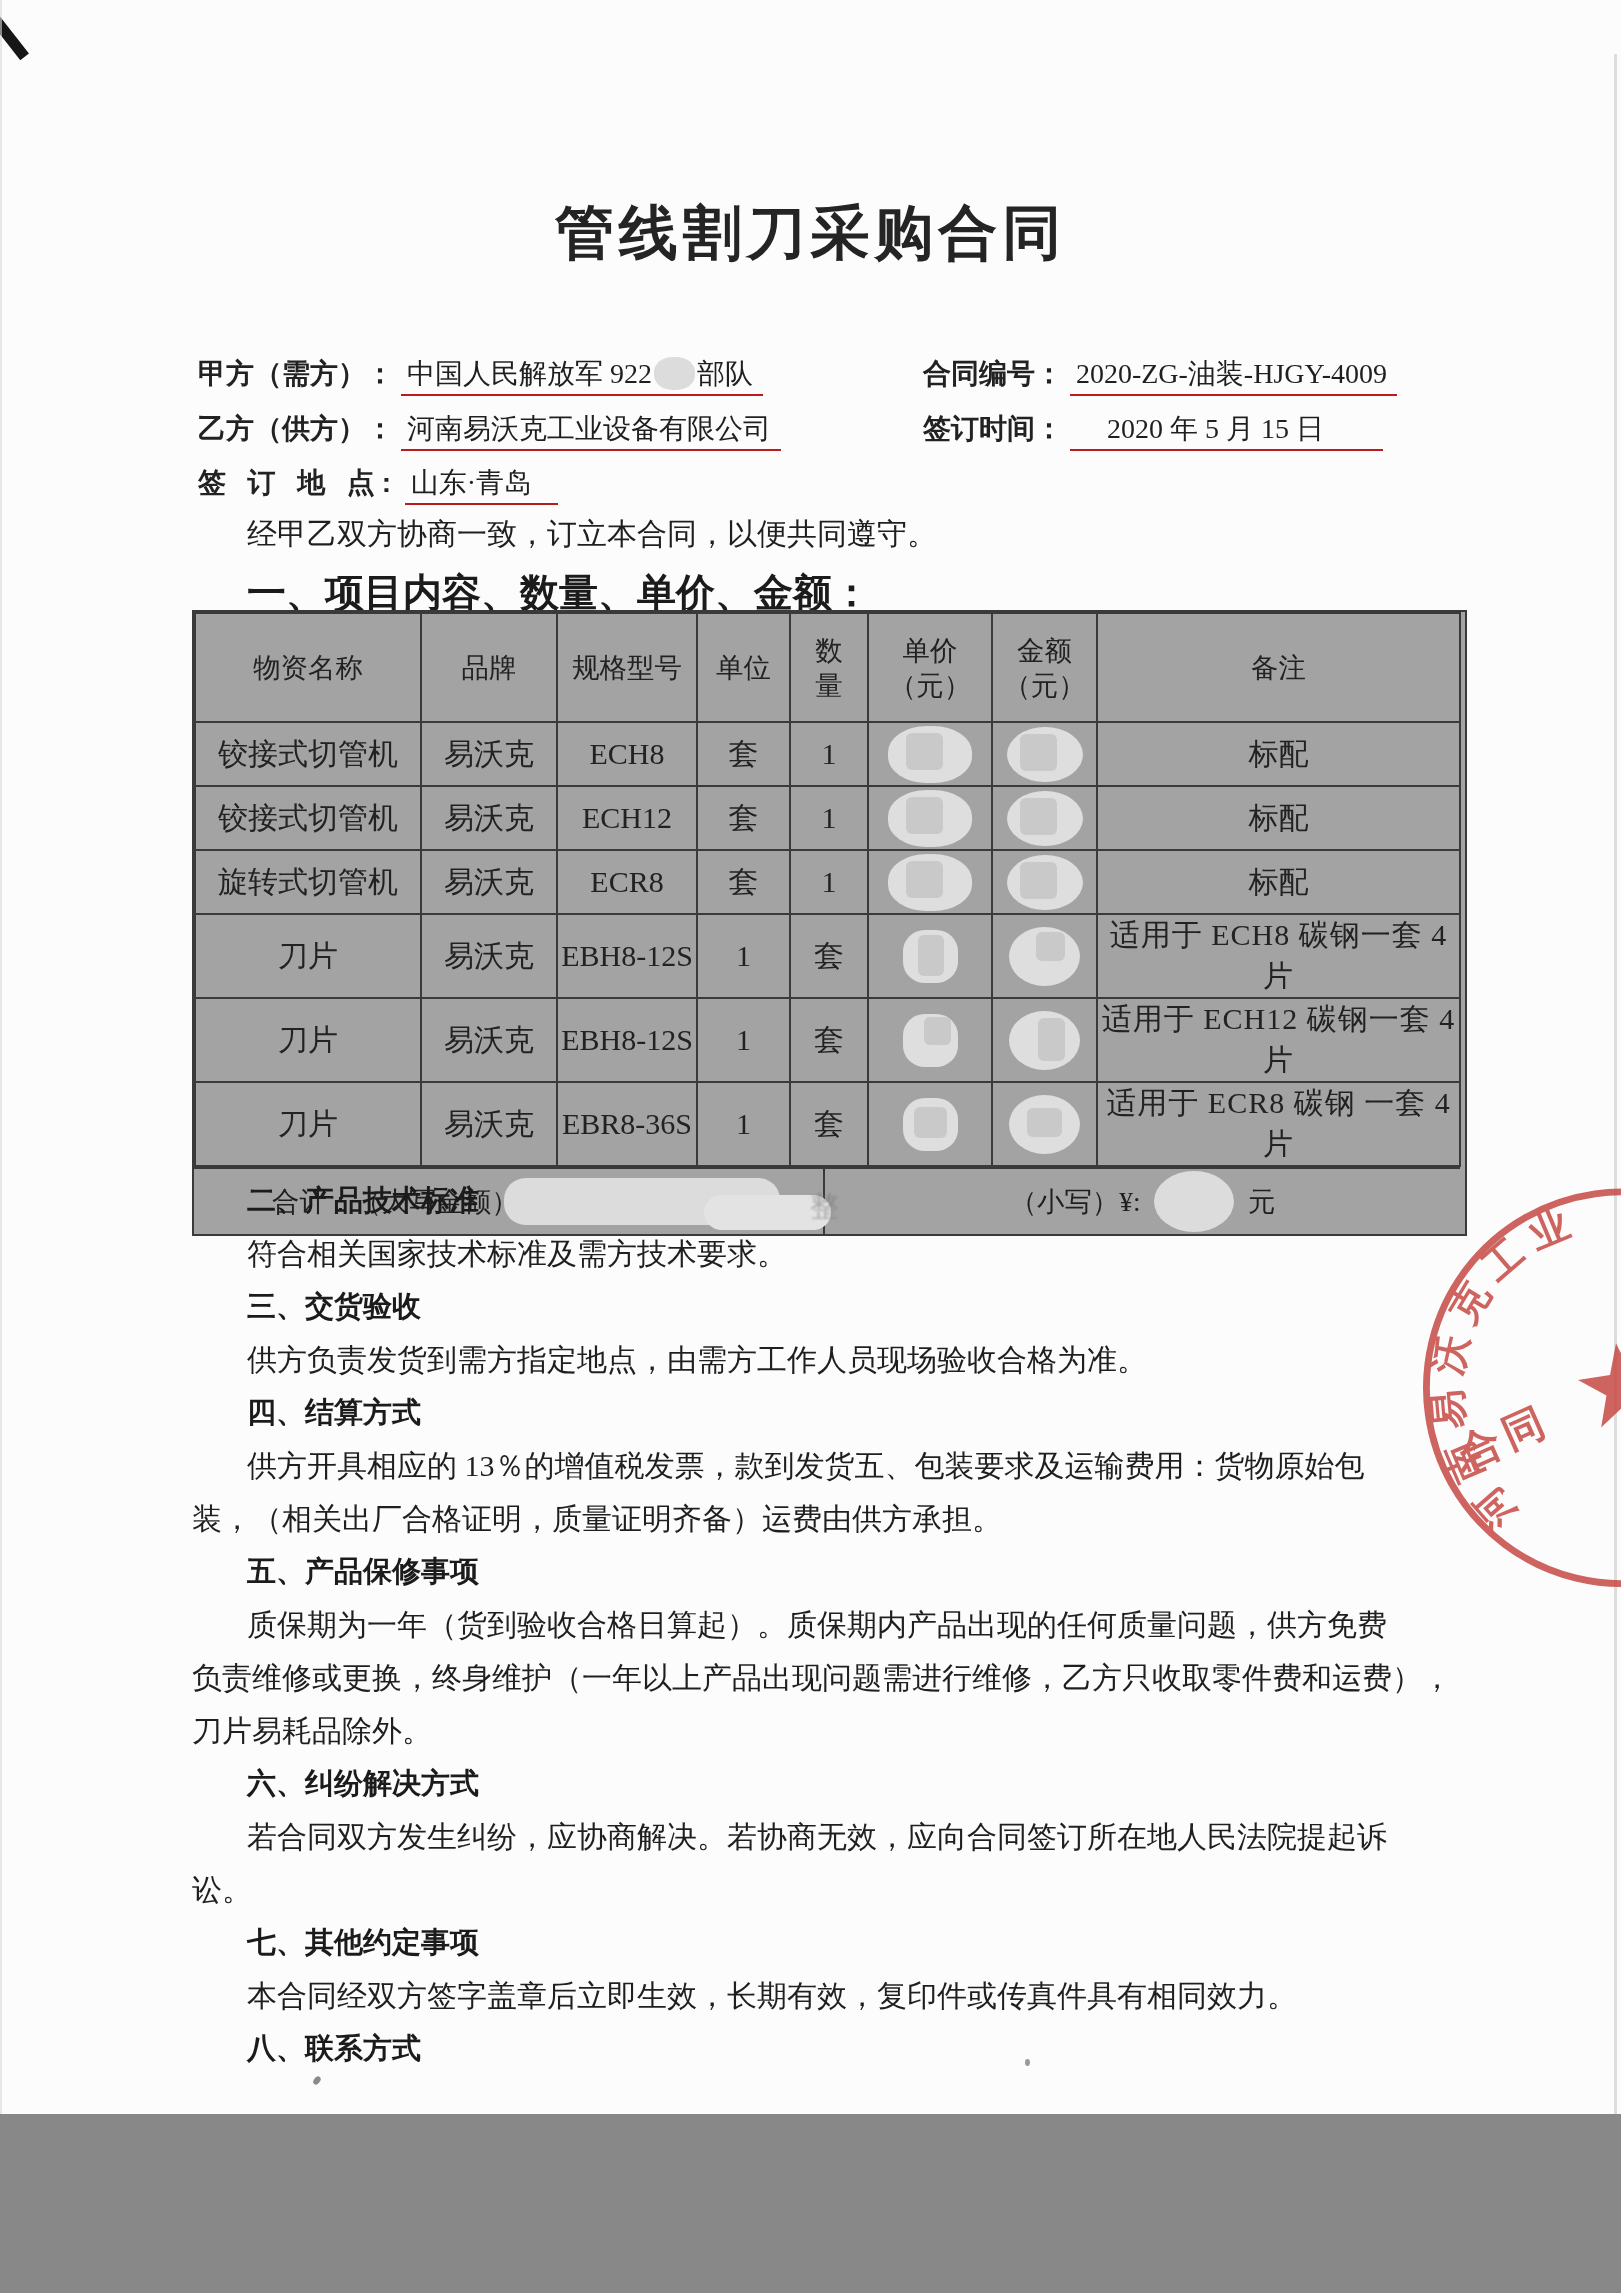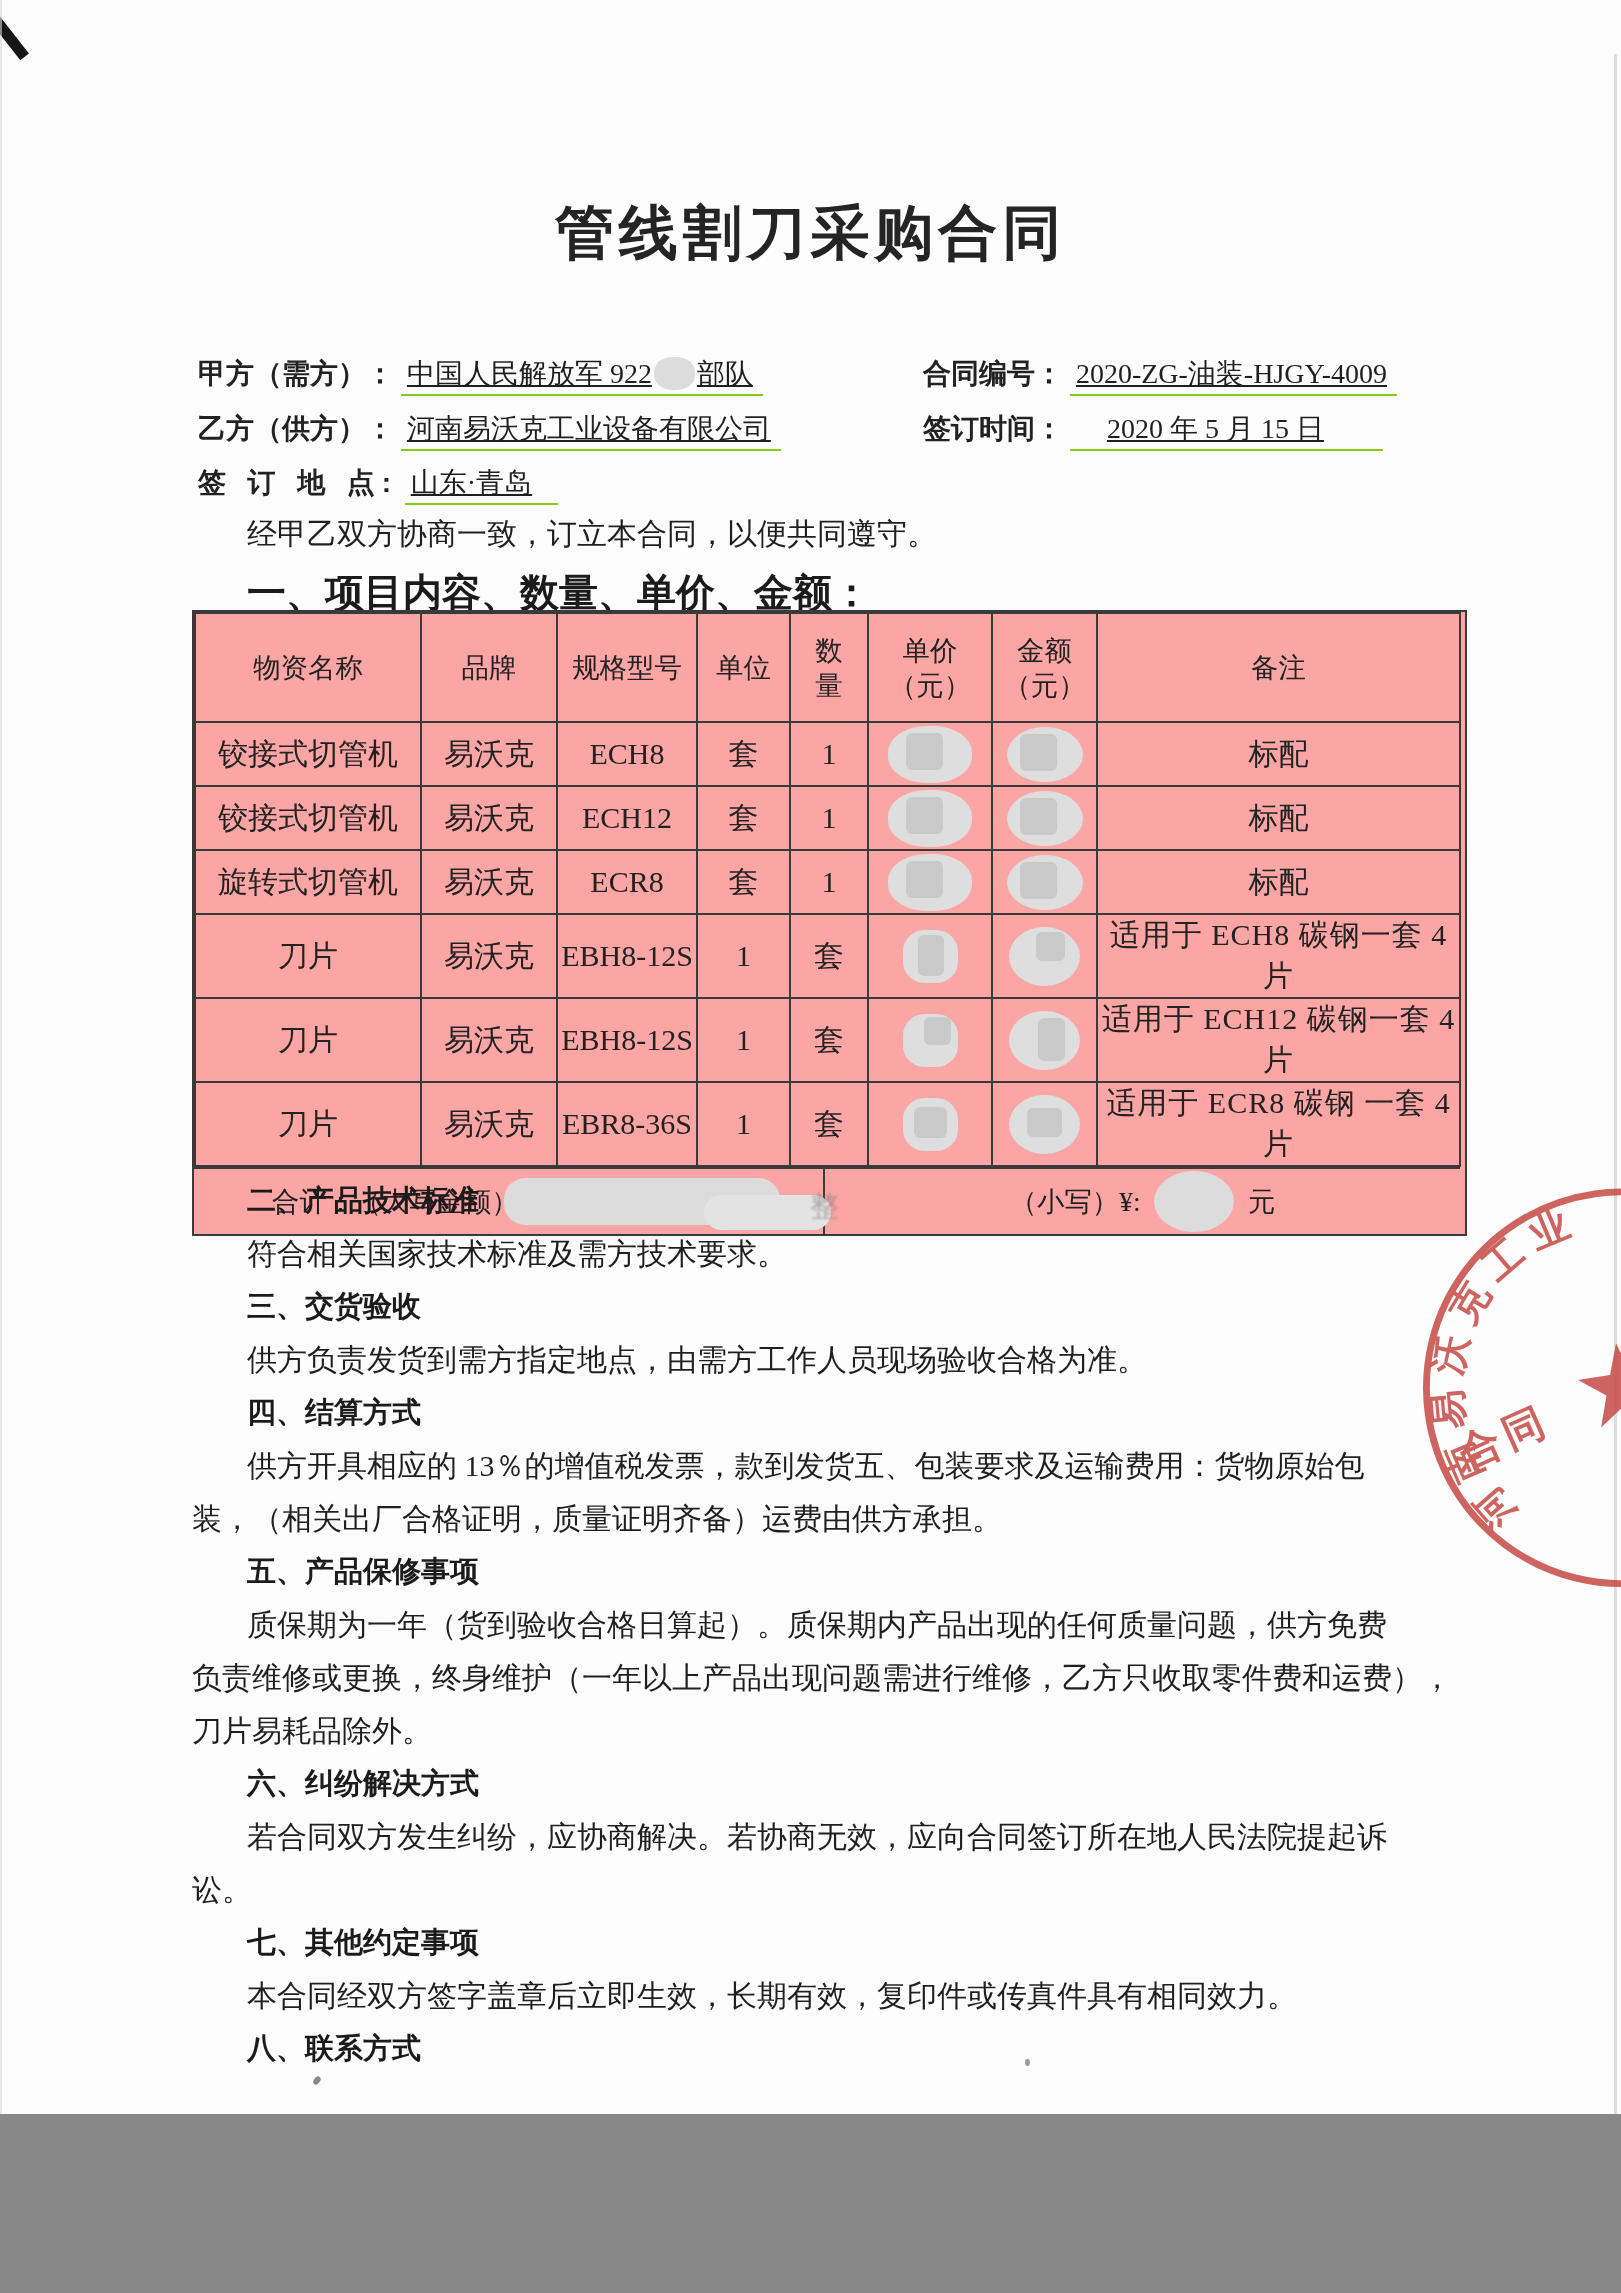--- a/index.html
+++ b/index.html
@@ -15,28 +15,28 @@
   .edge-right{position:absolute;left:1614px;top:54px;width:2.9px;height:2240px;background:#bdbdbd;opacity:.5;}
   .edge-bottom{position:absolute;left:86px;top:2272px;width:1535px;height:3.9px;background:#9a9a9a;opacity:.55;}
   .speck1{position:absolute;left:314px;top:2076px;width:5.9px;height:8.8px;background:#8a8a8a;border-radius:50%;transform:rotate(38deg);}
   .speck2{position:absolute;left:1025px;top:2059px;width:4.9px;height:6.9px;background:#9a9a9a;border-radius:50%;}
   
   .title{position:absolute;left:0;top:194px;width:1621px;text-align:center;
     font-size:59px;font-weight:bold;letter-spacing:4.9px;color:#242424;}
   
   .info-row{position:absolute;font-size:28px;white-space:nowrap;}
   .lab{font-family:"Liberation Sans","DejaVu Sans",sans-serif;font-weight:bold;color:#222;}
-  .val-ul{border-bottom:2px solid #84cc16;padding:0 9.8px 4.9px 5.9px;text-decoration:underline;}
+  .val-ul{border-bottom:2px solid #b91c1c;padding:0 9.8px 4.9px 5.9px;}
   .blob-inline{display:inline-block;width:41px;height:33px;background:#dcdcdc;border-radius:45%;vertical-align:-6.9px;margin:0 2px;}
   
   .preamble{position:absolute;left:247px;top:514px;font-size:30px;white-space:nowrap;}
   .sec1-head{position:absolute;left:247px;top:566px;font-size:39px;font-weight:bold;
     font-family:"Liberation Sans","DejaVu Sans",sans-serif;white-space:nowrap;color:#1b1b1b;}
   
-  .tbl-wrap{position:absolute;left:192px;top:610px;width:1271px;border:2.5px solid #3a3a3a;background:#fca5a5;}
+  .tbl-wrap{position:absolute;left:192px;top:610px;width:1271px;border:2.5px solid #3a3a3a;background:#a3a3a3;}
   table.goods{border-collapse:collapse;table-layout:fixed;width:1266px;}
   table.goods th,table.goods td{border:2px solid #3a3a3a;text-align:center;vertical-align:middle;padding:0;overflow:hidden;}
   table.goods tr.hdr{height:109px;}
   table.goods tr.data{height:64px;}
   table.goods th{font-family:"Liberation Sans","DejaVu Sans",sans-serif;font-weight:normal;font-size:27.4px;white-space:pre-line;line-height:35px;color:#222;}
   table.goods td{font-size:30px;color:#222;}
   td.remark-sm{font-size:24.5px;letter-spacing:1px;}
   .cellblob{margin:0 auto;position:relative;background:#dedede;}
   .cb-a{width:84px;height:57px;border-radius:46%;}
   .cb-b{width:76px;height:55px;border-radius:50%;}

